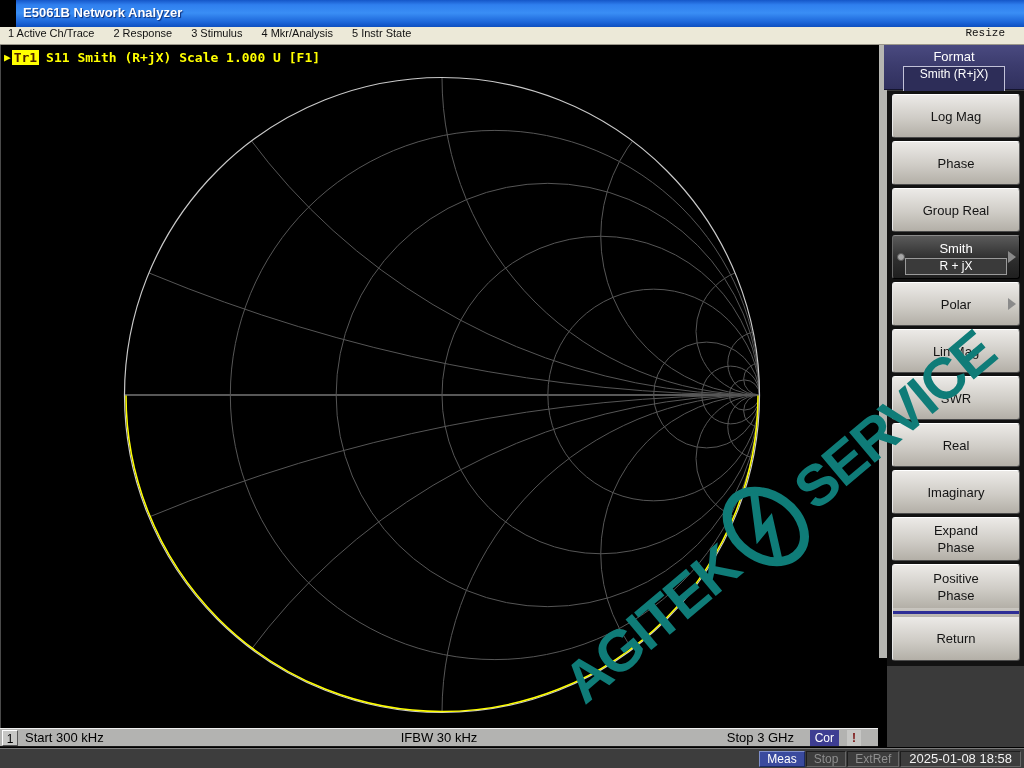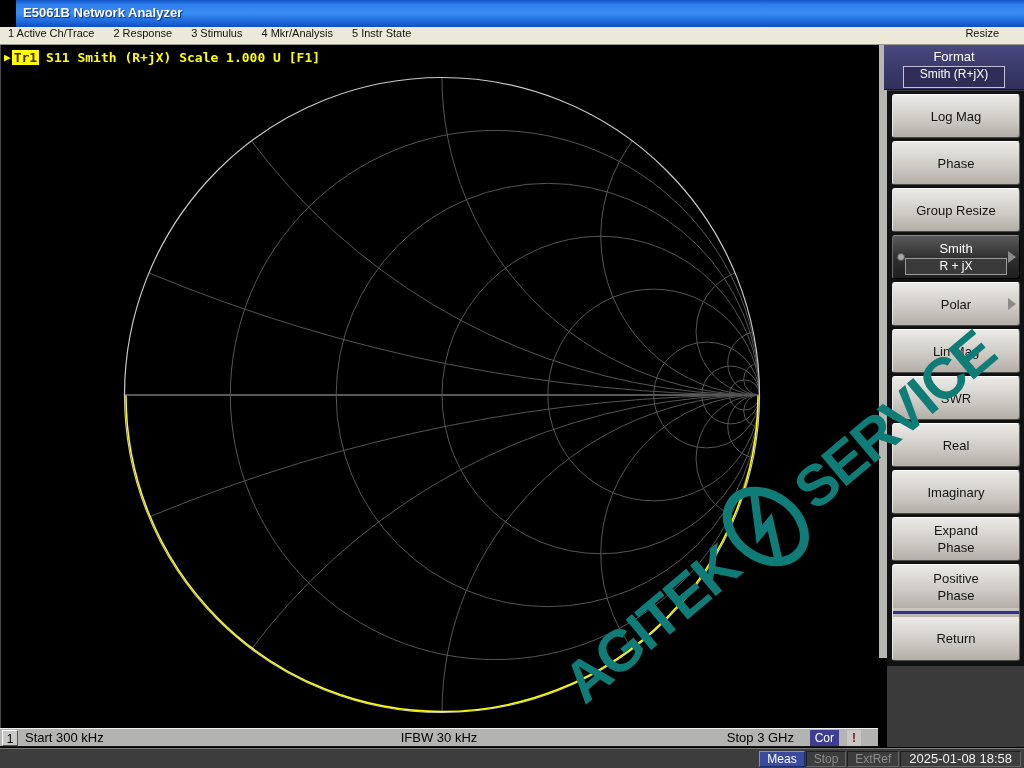--- a/index.html
+++ b/index.html
@@ -14,21 +14,21 @@
     padding-left:7px; text-shadow:1px 1px 1px #0a2d7a;
   }
 
   
   .menu-bar {
     position:absolute; left:0; top:27px; width:1024px; height:18px;
     background:#ece9d8; border-bottom:1px solid #9a968a;
     font-size:11px; color:#111; display:flex; align-items:flex-start; padding:0 8px;
   }
   .menu-item { margin-right:19px; white-space:nowrap; }
-  .menu-resize { margin-left:auto; margin-right:17px; }
+  .menu-resize { margin-left:auto; margin-right:11px;font-family:Liberation Mono, monospace; }
 
   
   .display {
     position:absolute; left:0; top:45px; width:878px; height:683px;
     background:#000; border-left:1px solid #4a4a4a;
   }
   .trace-info {
     position:absolute; left:3px; top:4px; height:17px;
     font-family:"DejaVu Sans Mono", monospace; font-size:13px; font-weight:bold;
     color:#ffff00; white-space:pre; display:flex; align-items:center;
@@ -57,21 +57,21 @@
 
   
   .sidebar { position:absolute; left:887px; top:45px; width:137px; height:702px; background:#3a3a3a; }
   .sb-header {
     position:absolute; left:-3px; top:0; width:140px; height:45px;
     background:linear-gradient(180deg,#4a4a80 0%,#3c3c6e 45%,#30305e 100%);
     border-bottom:1px solid #14142e;
   }
   .sb-title { color:#fff; font-size:13px; text-align:center; padding-top:4px; }
   .sb-value {
-    width:102px; height:22px; line-height:15px; margin:2px auto 0;
+    width:102px; height:28px; line-height:15px; margin:2px auto 0;
     border:1px solid #c2c2d8; background:#2d2d58; color:#fff;
     font-size:12px; text-align:center;
   }
   .keys-wrap { position:absolute; left:0; top:46px; width:137px; padding:3px 4px 2px 5px; background:#121212; }
   .key {
     position:relative; width:128px; height:44px; margin-bottom:3px; border-radius:3px;
     background:linear-gradient(180deg,#eceae7 0%,#cfccc6 55%,#b3afa7 100%);
     border:1px solid; border-color:#ffffff #5e5e5e #4a4a4a #e8e8e8;
     color:#141414; font-size:13px;
     display:flex; flex-direction:column; align-items:center; justify-content:center;
@@ -198,21 +198,21 @@
     <div class="sb-value">Smith (R+jX)</div>
   </div>
   <div class="keys-wrap">
     <div class="key">
         <span>Log Mag</span>
       </div>
     <div class="key">
         <span>Phase</span>
       </div>
     <div class="key">
-        <span>Group Resize</span>
+        <span>Group Real</span>
       </div>
     <div class="key selected">
       <span class="radio-dot"></span>
       <span>Smith</span>
       <span class="key-value">R + jX</span>
       <span class="arrow-right"></span>
     </div>
     <div class="key">
       <span>Polar</span>
       <span class="arrow-right"></span>

